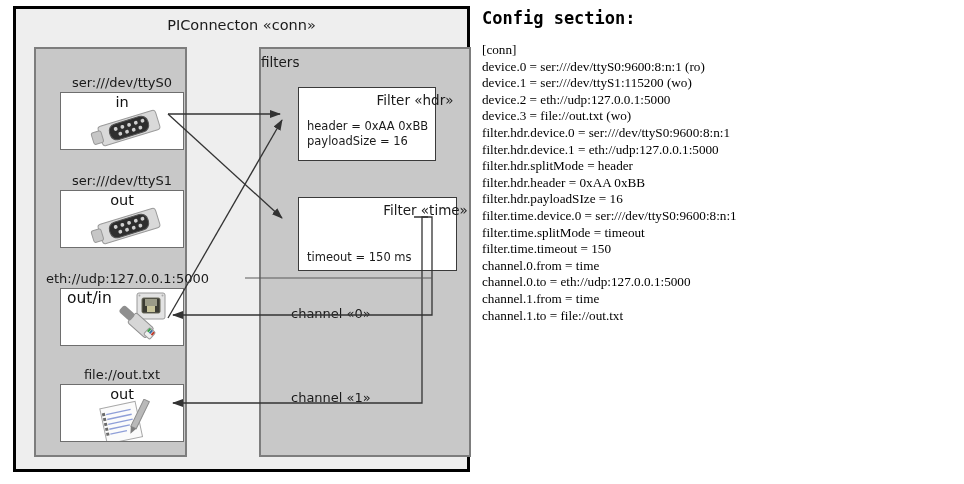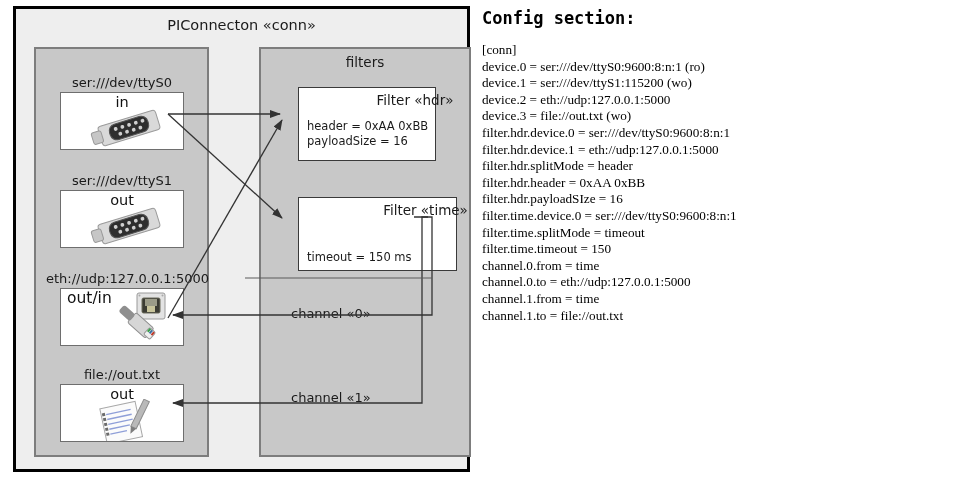--- a/index.html
+++ b/index.html
@@ -17,24 +17,24 @@
     position:absolute;left:0;top:8px;width:100%;text-align:center;
     font-size:14.5px;color:#1a1a1a;
   }
 
   
   .group{
     position:absolute;background:#c8c8c8;
     border:2px solid #7d7d7d;box-sizing:border-box;
   }
   .group-title{
-    position:absolute;left:0;top:5px;width:100%;text-align:center;
+    position:absolute;left:0;top:5px;width:100%;text-align:left;
     font-size:13.5px;color:#1a1a1a;
   }
-  #devices-group{left:18px;top:38px;width:175px;height:410px;}
+  #devices-group{left:18px;top:38px;width:153px;height:410px;}
   #filters-group{left:243px;top:38px;width:212px;height:410px;}
 
   
   .device{position:absolute;}
   .device-label{
     position:absolute;left:0;top:0;width:100%;text-align:center;
     font-size:13px;color:#1a1a1a;white-space:nowrap;
   }
   .device-box{
     position:absolute;left:0;top:17px;width:100%;height:58px;

